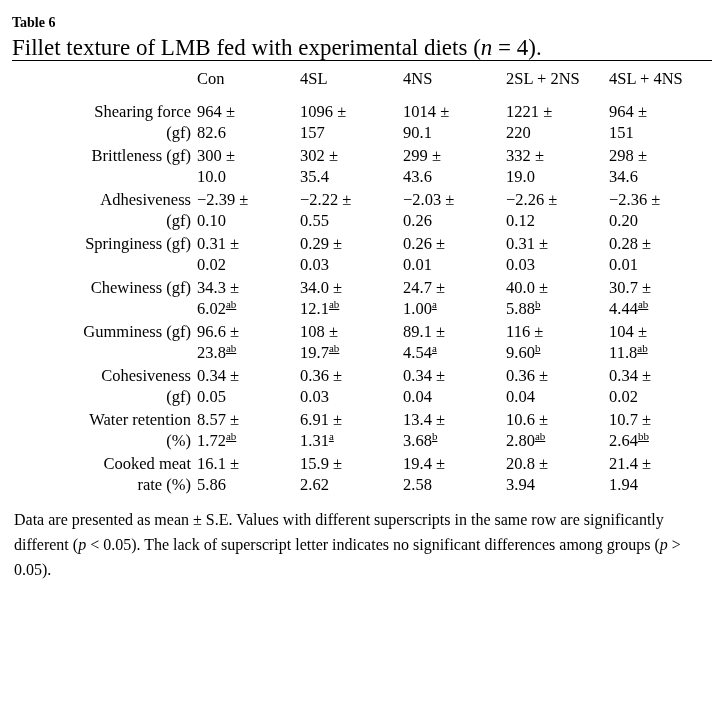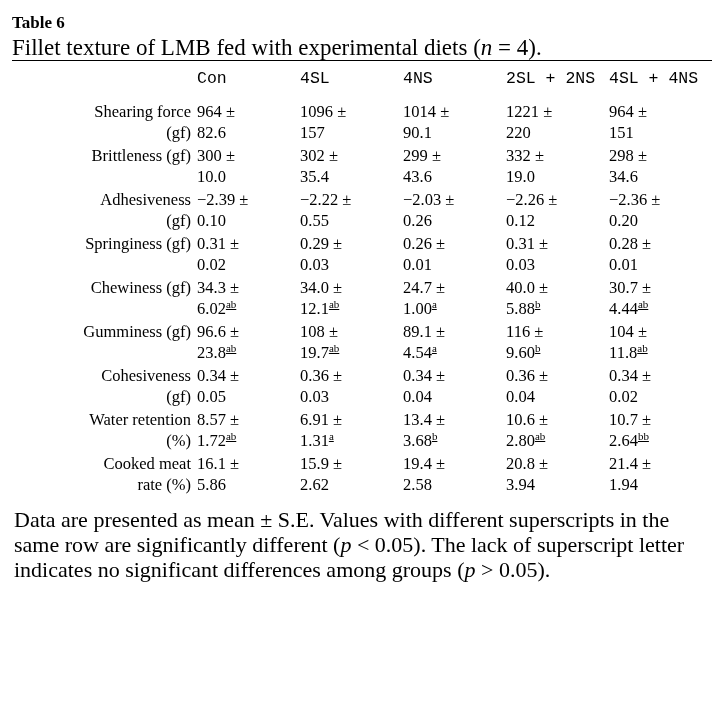--- a/index.html
+++ b/index.html
@@ -17,42 +17,41 @@
   .page {
     width: 724px;
     height: 712px;
     box-sizing: border-box;
     padding: 10px 12px 0 12px;
     position: relative;
   }
   .table-number {
     font-family: "Liberation Serif", serif;
     font-weight: bold;
-    font-size: 17px;
+    font-size: 14px;
     line-height: 22px;
     margin: 2px 0 0 0;
   }
   .caption {
     font-size: 23px;
     line-height: 24px;
     margin: 2px 0 0 0;
   }
   .caption .ital { font-style: italic; }
 
   table.data {
     border-collapse: collapse;
     width: 700px;
     table-layout: fixed;
     font-size: 16.5px;
   }
   table.data col.c0 { width: 185px; }
   table.data col.cd { width: 103px; }
   .hline {
     border-top: 1.3px solid #000;
-    font-family: Liberation Mono, monospace;
   }
   .hline-thin {
     border-top: 1px solid #000;
   }
 
   thead th {
     font-weight: normal;
     text-align: left;
     vertical-align: top;
     padding: 7px 6px 7px 0;
@@ -70,21 +69,21 @@
     padding-left: 2px;
     white-space: pre-line;
     text-align: right;
   }
   tbody td.val {
     white-space: pre-line;
   }
   sup { font-size: 11px; line-height: 0; vertical-align: super; text-decoration: underline; }
 
   .footnote {
-    font-size: 22px;
+    font-size: 16px;
     line-height: 25px;
     margin-top: 7px;
     padding-left: 2px;
     padding-right: 2px;
   }
   .footnote .ital { font-style: italic; }
   .spacer-row td { height: 4px; padding: 0; border: 0; }
 </style>
 </head>
 <body>

